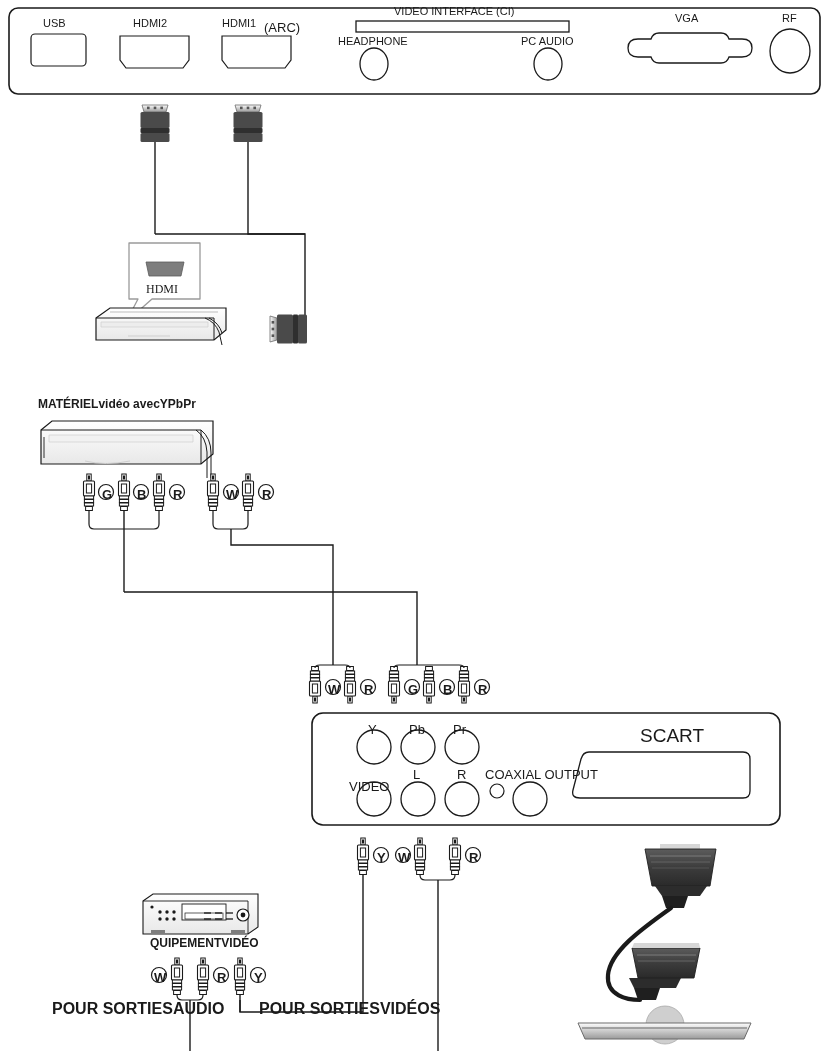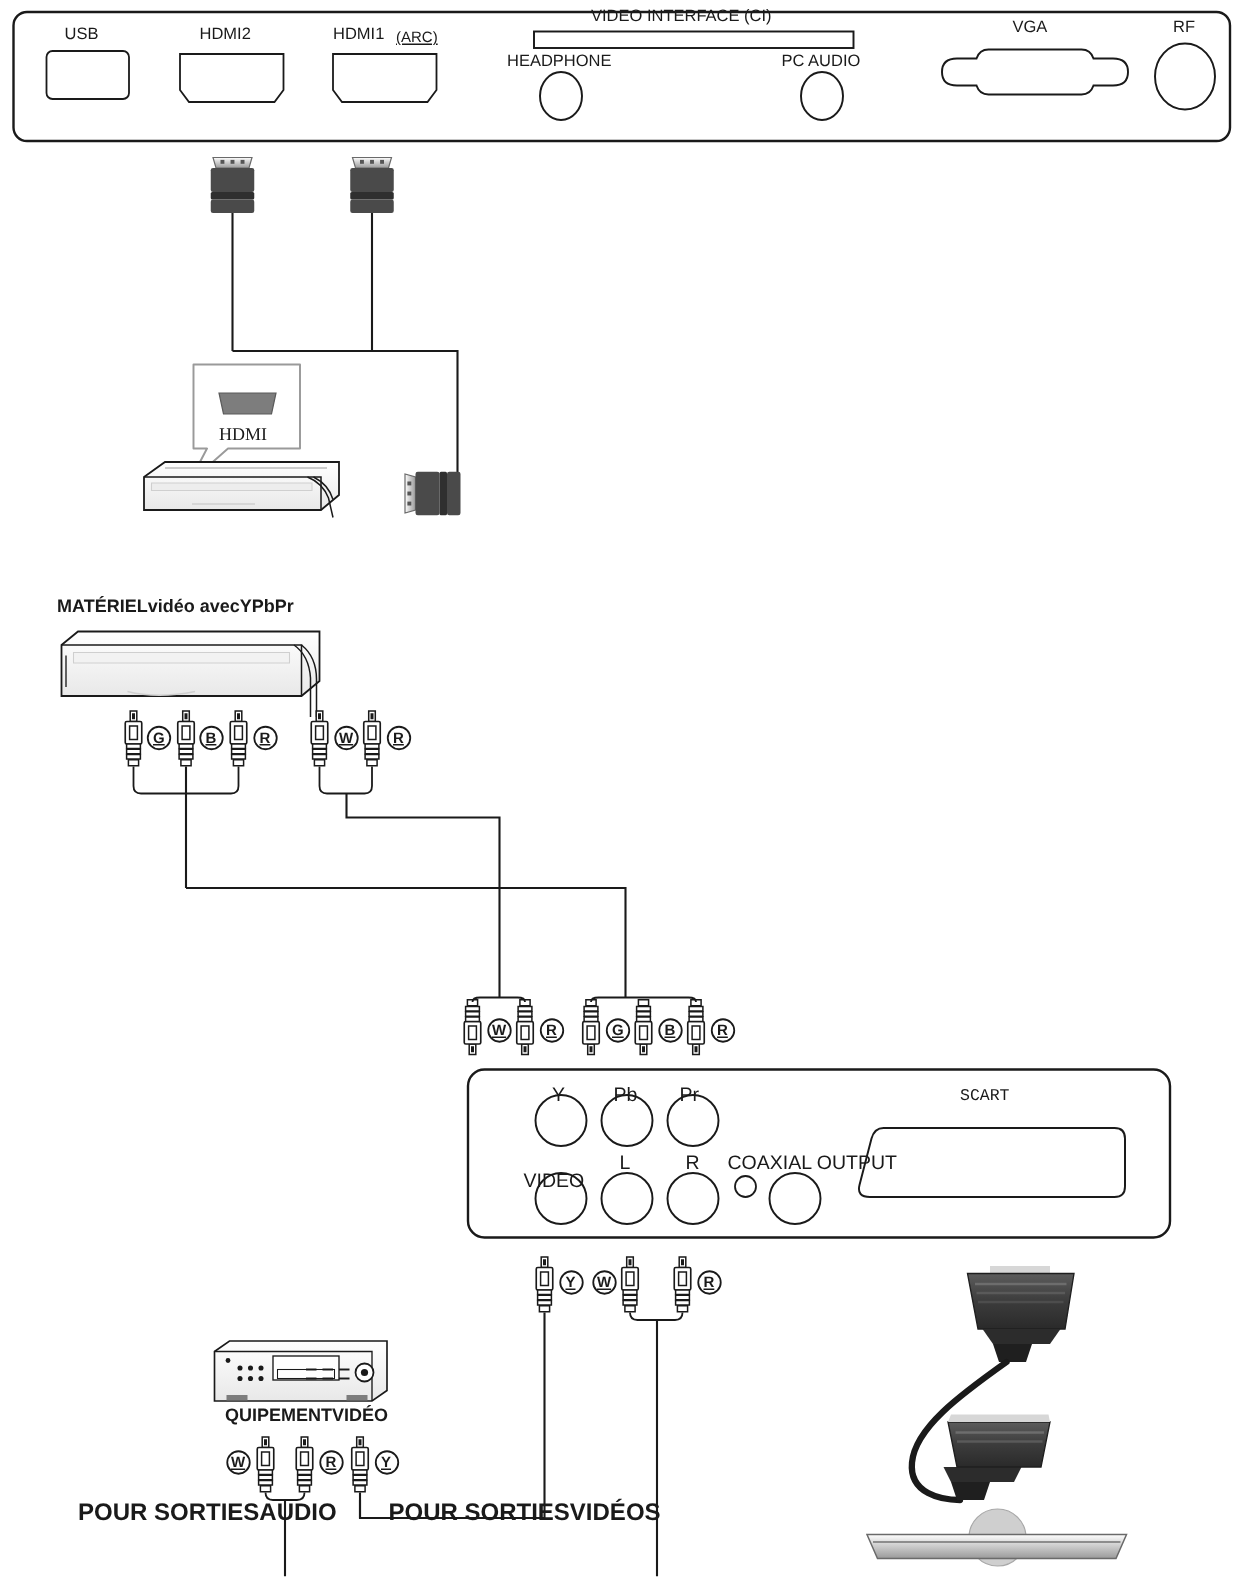--- a/index.html
+++ b/index.html
@@ -2,22 +2,22 @@
 <html><head>
 <meta charset="utf-8">
 <style>
   html,body{margin:0;padding:0;background:#fff;}
   body{width:829px;height:1051px;position:relative;
        font-family:"Liberation Sans", sans-serif;color:#1a1a1a;}
   #stage{position:absolute;left:0;top:0;width:829px;height:1051px;overflow:hidden;}
   svg{position:absolute;left:0;top:0;}
   .lbl{position:absolute;white-space:nowrap;line-height:1;}
   .t-port{font-size:11px;}
-  .t-portsm{font-size:10px;text-decoration:underline;}
-  .t-big{font-size:11px;font-family:Liberation Mono, monospace;}
+  .t-portsm{font-size:13px;}
+  .t-big{font-size:19px;}
   .t-med{font-size:13px;}
   .t-bold{font-weight:bold;font-size:12px;}
   .t-bold2{font-weight:bold;font-size:16px;}
   .t-hdmi{font-family:"Liberation Serif", serif;font-size:12px;}
 </style>
 </head>
 <body>
 
 <div id="stage">
 

